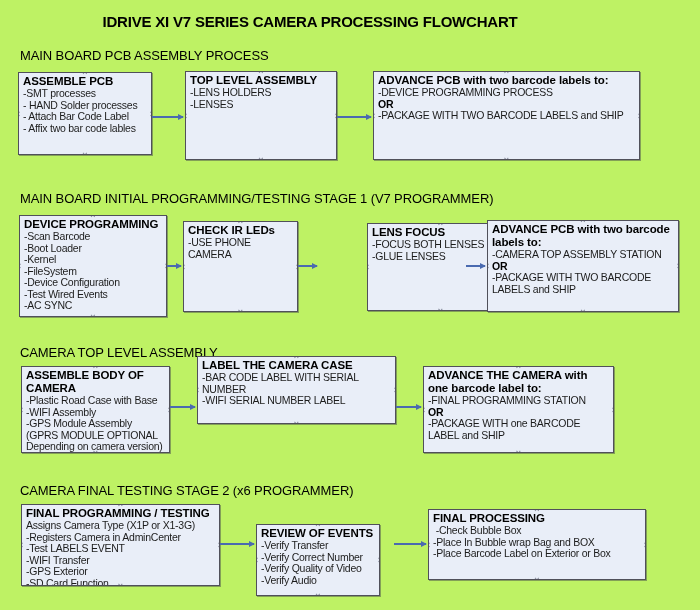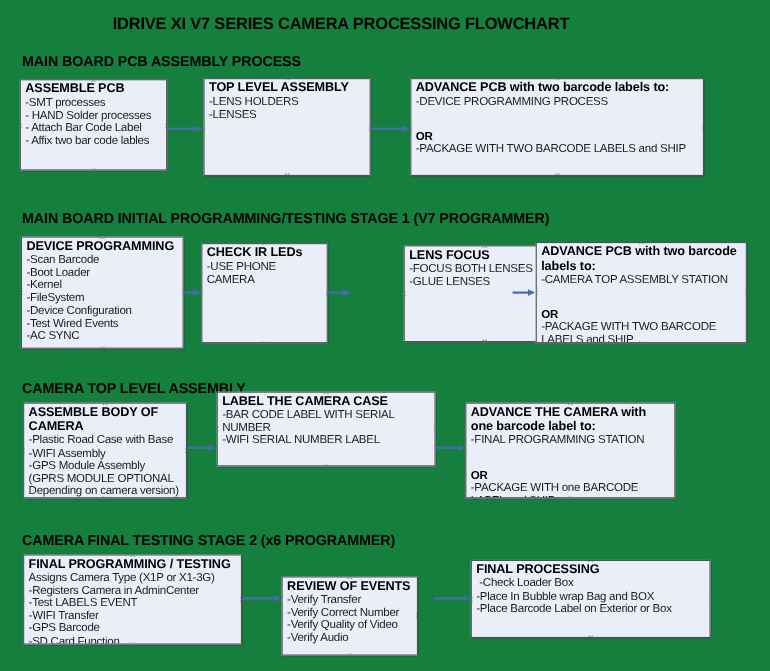--- a/index.html
+++ b/index.html
@@ -1,36 +1,36 @@
 <!DOCTYPE html>
 <html style="--box-fill: #e9eef8; --box-border: #50505a; --arrow: #4a6ab0; --handle: #8a8f9f;"><head>
 <meta charset="utf-8">
 <style>
   html,body{margin:0;padding:0;background:#ffffff;}
   .canvas{
-    position:relative;width:700px;height:610px;background:#15803d;overflow:hidden;
+    position:relative;width:700px;height:610px;background:#bef264;overflow:hidden;
     font-family:"Liberation Sans","DejaVu Sans",sans-serif;color:#000;
   }
   .main-title{
     position:absolute;top:13px;left:0;width:700px;box-sizing:border-box;padding-right:80px;
     text-align:center;font-size:15px;font-weight:bold;letter-spacing:-0.2px;white-space:nowrap;
   }
   .section-header{
-    position:absolute;font-size:13px;font-weight:bold;letter-spacing:-0.1px;white-space:nowrap;
+    position:absolute;font-size:13px;font-weight:normal;letter-spacing:-0.1px;white-space:nowrap;
   }
   .fc-box{
     position:absolute;box-sizing:border-box;
     background:var(--box-fill,#e9eef8);
     border:1px solid var(--box-border,#50505a);
     box-shadow:1px 1px 0 rgba(60,60,70,.45);
     padding:2px 4px;overflow:hidden;
   }
   .fc-box-title{font-size:11.5px;font-weight:bold;line-height:13px;letter-spacing:-0.1px;}
   .fc-item{font-size:10.5px;line-height:11.5px;letter-spacing:-0.25px;color:#1c1c1c;white-space:pre-wrap;}
-  .fc-item.bold{font-weight:bold;color:#000;margin-top:20px;}
+  .fc-item.bold{font-weight:bold;color:#000;}
   .arrow{position:absolute;height:2px;background:var(--arrow,#4a6ab0);}
   .arrow::after{
     content:"";position:absolute;right:-1px;top:-2.5px;width:0;height:0;
     border-left:6px solid var(--arrow,#4a6ab0);border-top:3.5px solid transparent;border-bottom:3.5px solid transparent;
   }
   .fc-h{
     position:absolute;font-size:9px;line-height:8px;color:var(--handle,#8a8f9f);
     font-weight:bold;pointer-events:none;
   }
   .fc-h.n{top:-5px;left:50%;transform:translateX(-50%);}
@@ -175,21 +175,21 @@
       <span class="fc-h e">×</span>
     </div>
 
   <div class="fc-box" style="left:21px;top:504px;width:199px;height:82px;">
     <div class="fc-box-title">FINAL PROGRAMMING / TESTING</div>
     <div>
         <div class="fc-item">Assigns Camera Type (X1P or X1-3G)</div>
         <div class="fc-item">-Registers Camera in AdminCenter</div>
         <div class="fc-item">-Test LABELS EVENT</div>
         <div class="fc-item">-WIFI Transfer</div>
-        <div class="fc-item">-GPS Barcode</div>
+        <div class="fc-item">-GPS Exterior</div>
         <div class="fc-item">-SD Card Function</div>
       </div>
   <span class="fc-h n">×</span>
       <span class="fc-h s">×</span>
       <span class="fc-h w">×</span>
       <span class="fc-h e">×</span>
     </div>
   <div class="fc-box" style="left:256px;top:508px;width:124px;height:72px;margin-top:16px;">
     <div class="fc-box-title">REVIEW OF EVENTS</div>
     <div>
@@ -199,21 +199,21 @@
         <div class="fc-item">-Verify Audio</div>
       </div>
   <span class="fc-h n">×</span>
       <span class="fc-h s">×</span>
       <span class="fc-h w">×</span>
       <span class="fc-h e">×</span>
     </div>
   <div class="fc-box" style="left:428px;top:509px;width:218px;height:71px;">
     <div class="fc-box-title">FINAL PROCESSING</div>
     <div>
-        <div class="fc-item"> -Check Loader Box</div>
+        <div class="fc-item"> -Check Bubble Box</div>
         <div class="fc-item">-Place In Bubble wrap Bag and BOX</div>
         <div class="fc-item">-Place Barcode Label on Exterior or Box</div>
       </div>
   <span class="fc-h n">×</span>
       <span class="fc-h s">×</span>
       <span class="fc-h w">×</span>
       <span class="fc-h e">×</span>
     </div>
 
   <div class="arrow" style="left:152px;top:116px;width:31px;"></div>

